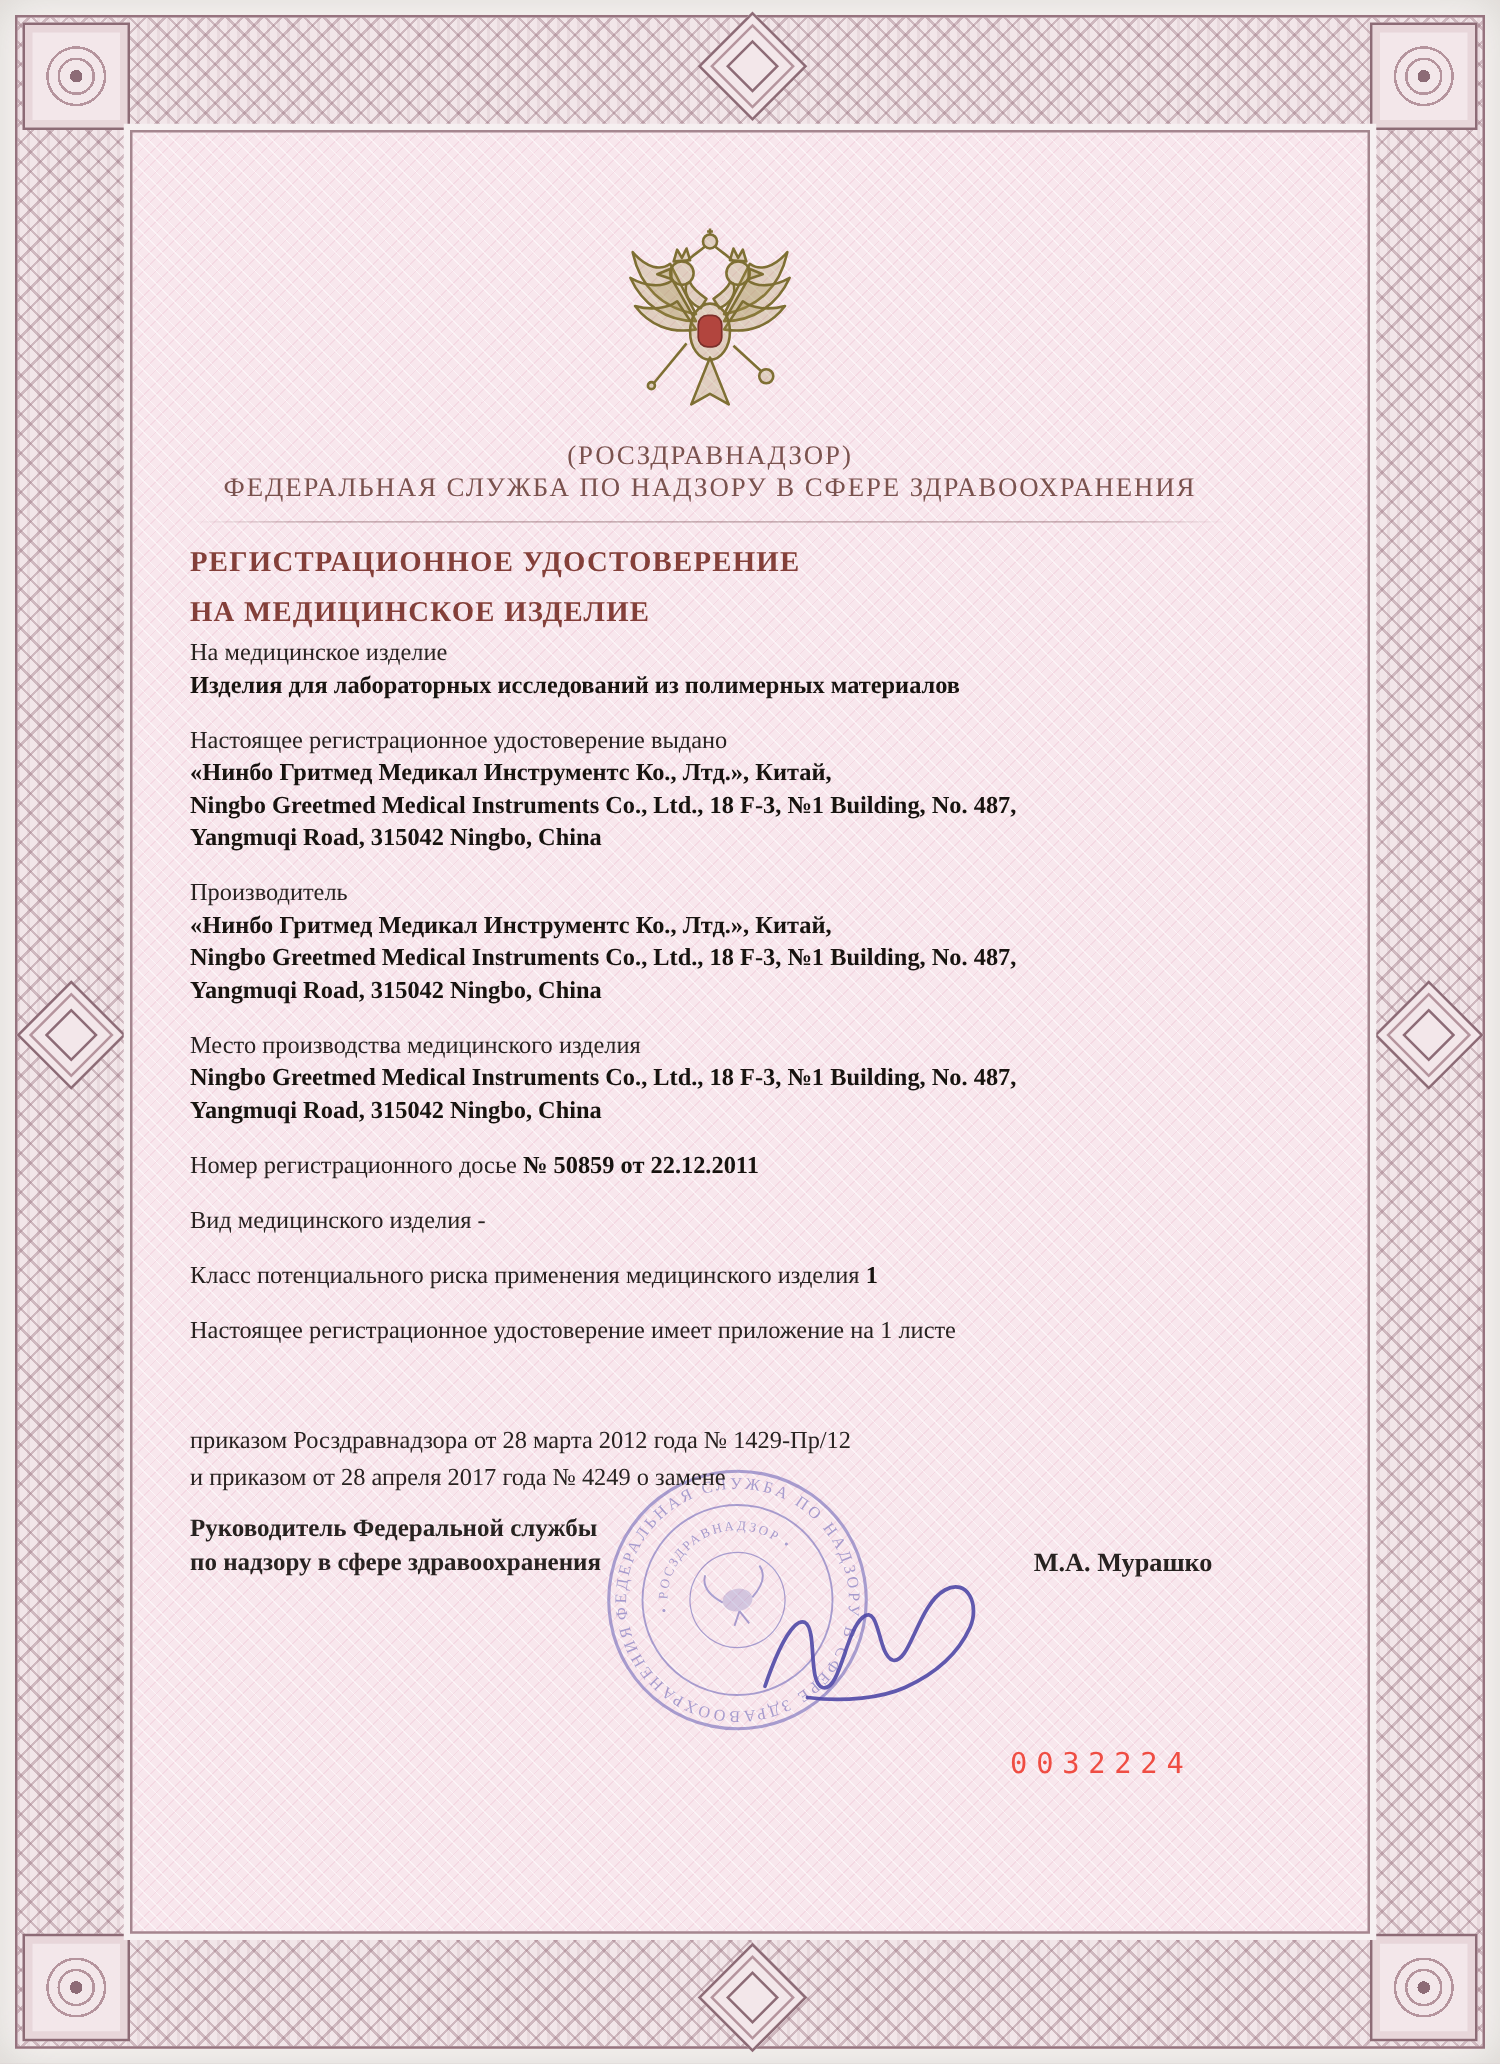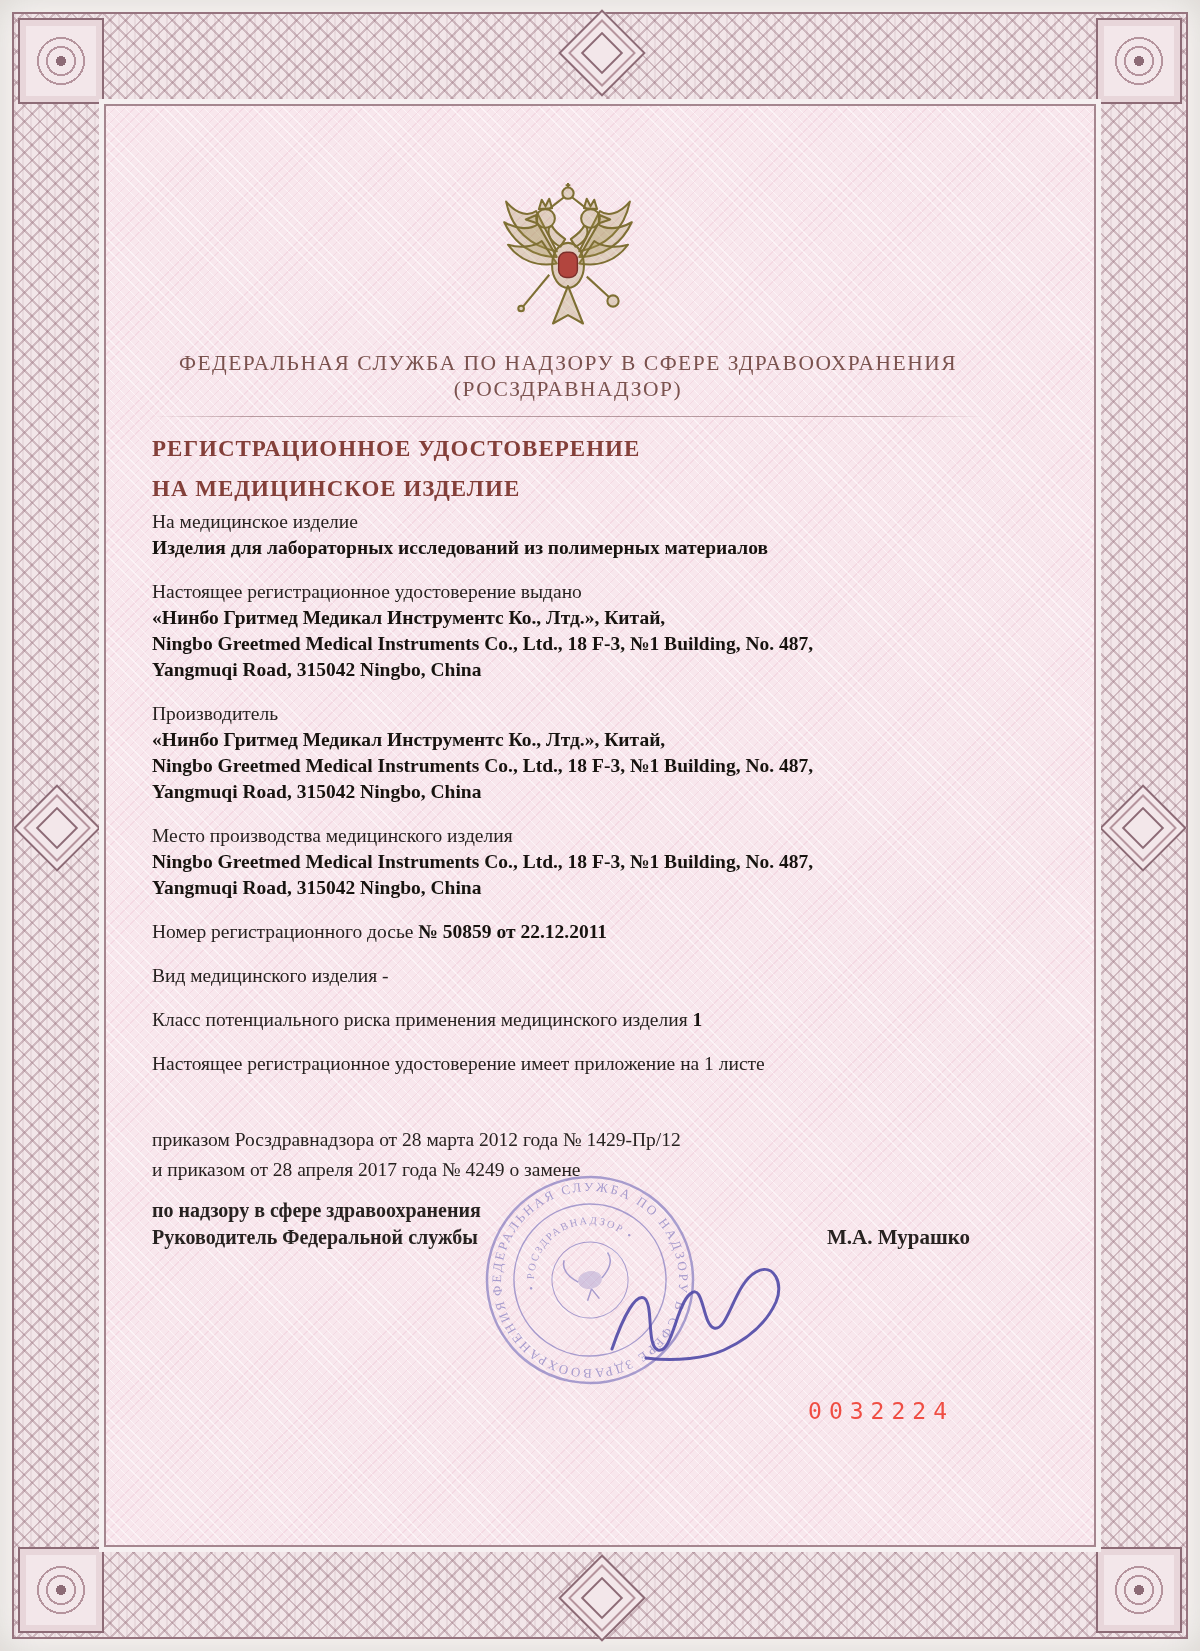--- a/index.html
+++ b/index.html
@@ -64,21 +64,21 @@
     font-size:23px;line-height:40px;letter-spacing:1px;
   }
   .date-row{
     display:flex;justify-content:center;gap:70px;
     font-size:23px;font-weight:bold;color:#1d1a18;
     margin-top:10px;margin-bottom:26px;
   }
   .para{margin:0 0 18px 0;font-size:19.5px;line-height:26px;}
   .para .line{display:block;}
   .b{font-weight:bold;color:#17130f;}
-  .orders{margin-top:48px;margin-bottom:10px;font-size:19.5px;line-height:30px;}
+  .orders{margin-top:60px;margin-bottom:10px;font-size:19.5px;line-height:30px;}
   .signer-row{
     display:flex;justify-content:space-between;align-items:flex-end;
     margin-top:12px;font-size:20px;line-height:27px;
   }
   .signer-name{font-weight:bold;padding-right:14px;font-size:21px;text-align:right;}
   .signer-title{font-weight:bold;}
   .stamp{
     position:absolute;left:372px;top:1062px;width:224px;height:224px;
     z-index:0;
   }
@@ -174,22 +174,22 @@
 
             <path d="M60,100 L32,134" fill="none"></path>
             <circle cx="30" cy="136" r="3"></circle>
             <path d="M100,102 L124,124" fill="none"></path>
             <circle cx="128" cy="128" r="6"></circle>
           </g>
           <rect x="70" y="76" width="20" height="27" rx="8" fill="#b2453e" stroke="#7c2f2a" stroke-width="1.5"></rect>
         </svg>
       </div>
 
+      <div class="agency">(РОСЗДРАВНАДЗОР)</div>
       <div class="agency">ФЕДЕРАЛЬНАЯ СЛУЖБА ПО НАДЗОРУ В СФЕРЕ ЗДРАВООХРАНЕНИЯ</div>
-      <div class="agency">(РОСЗДРАВНАДЗОР)</div>
 
       <div class="rule"></div>
 
       <div class="doc-title">РЕГИСТРАЦИОННОЕ УДОСТОВЕРЕНИЕ</div>
       <div class="doc-title">НА МЕДИЦИНСКОЕ ИЗДЕЛИЕ</div>
 
 
       <p class="para">
         <span class="line">На медицинское изделие</span>
         <span class="line b">Изделия для лабораторных исследований из полимерных материалов</span>
@@ -234,21 +234,21 @@
         <span>Настоящее регистрационное удостоверение имеет приложение на 1 листе</span>
       </p>
 
       <div class="orders">
         <span class="line" style="display:block">приказом Росздравнадзора от 28 марта 2012 года № 1429-Пр/12</span>
         <span class="line" style="display:block">и приказом от 28 апреля 2017 года № 4249 о замене</span>
       </div>
 
       <div class="signer-row">
         <div class="signer-title">
+          <span style="display:block">Руководитель Федеральной службы</span>
           <span style="display:block">по надзору в сфере здравоохранения</span>
-          <span style="display:block">Руководитель Федеральной службы</span>
         </div>
         <div class="signer-name">М.А. Мурашко</div>
       </div>
 
     </div>
   </div>
 </div>
 
 </body></html>

